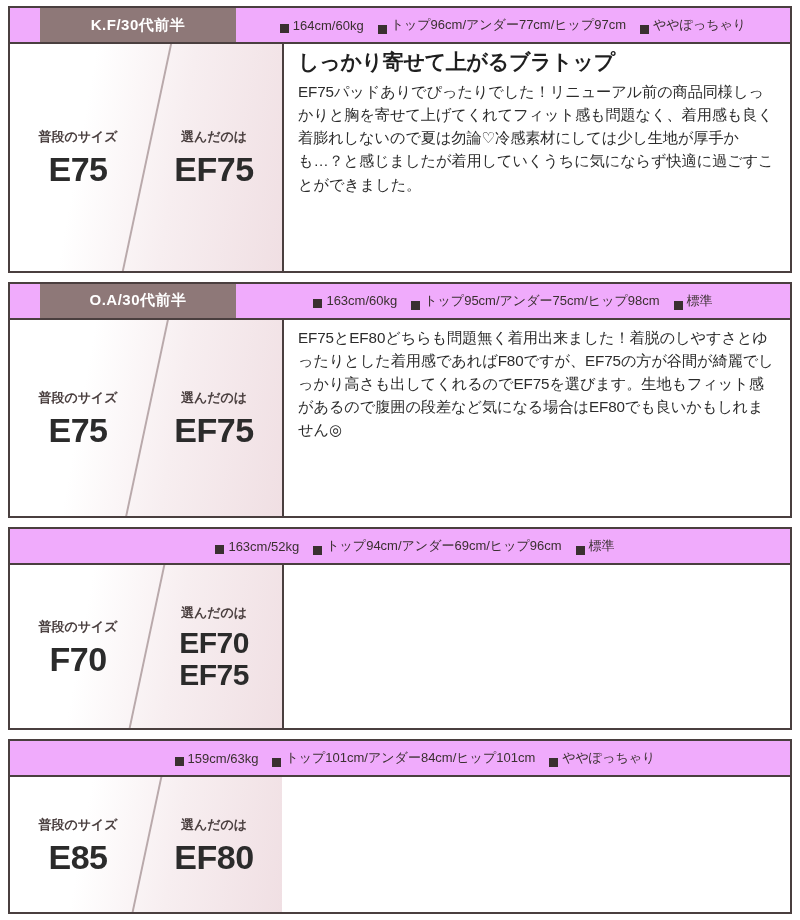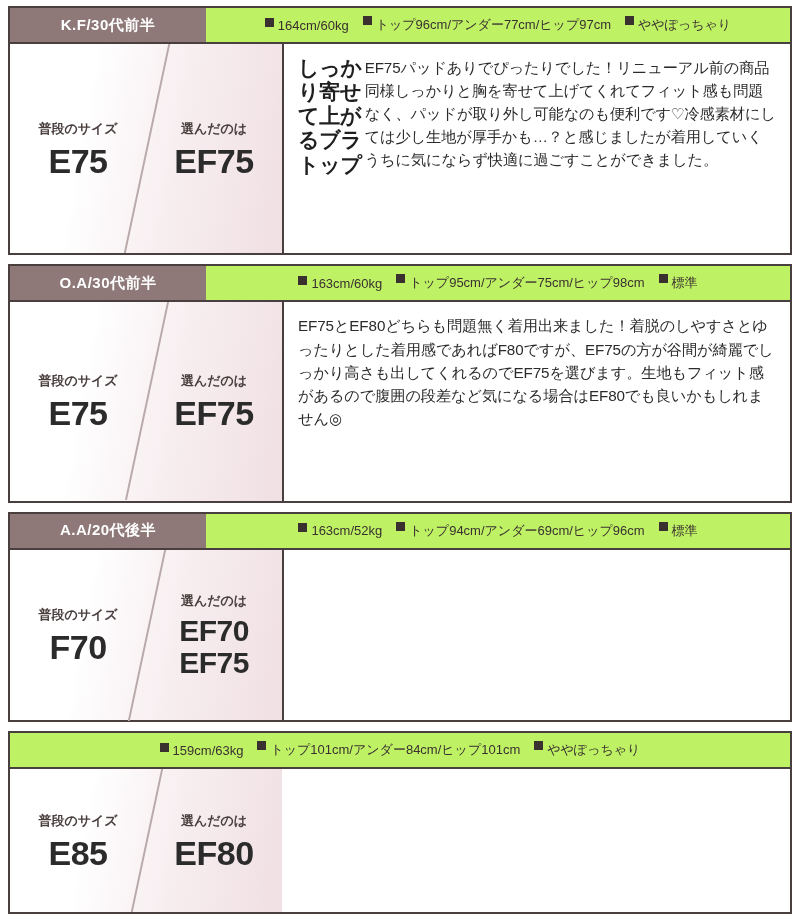--- a/index.html
+++ b/index.html
@@ -30,23 +30,24 @@
     display: flex;
     flex-direction: column;
     flex: 1 1 auto;
     min-height: 0;
   }
   
   .rev-head {
     display: flex;
     align-items: stretch;
     border-bottom: 2px solid #4a3f3f;
-    background: #bef264;
+    background: #f0abfc;
     height: 34px;
     flex: 0 0 34px;
+    padding-left: 30px;
   }
   .rev-name {
     background: #8e7878;
     color: #ffffff;
     font-size: 15px;
     font-weight: bold;
     letter-spacing: 0.5px;
     display: flex;
     align-items: center;
     justify-content: center;
@@ -59,21 +60,21 @@
     align-items: center;
     justify-content: center;
     gap: 14px;
     font-size: 13px;
     color: #3a3030;
     padding: 0 8px;
     white-space: nowrap;
   }
   .spec-item {
     display: inline-flex;
-    align-items: flex-start;
+    align-items: flex-end;
     gap: 4px;
   }
   .sq {
     display: inline-block;
     width: 9px;
     height: 9px;
     background: #3a3030;
   }
   
   .rev-body {
@@ -87,21 +88,21 @@
     display: flex;
     position: relative;
     background: linear-gradient(100deg, #ffffff 0%, #ffffff 28%, #f7eef0 60%, #f0dfe3 100%);
   }
   .size-col {
     flex: 1 1 50%;
     display: flex;
     flex-direction: column;
     align-items: center;
     justify-content: center;
-    padding: 12px 2px;
+    padding: 6px 2px;
     box-sizing: border-box;
   }
   .size-label {
     font-size: 13px;
     color: #4a3f3f;
     margin-bottom: 6px;
     font-weight: bold;
   }
   .size-value {
     font-size: 34px;
@@ -121,25 +122,25 @@
     position: absolute;
     top: 0;
     bottom: 0;
     left: 50%;
     width: 2px;
     background: #b9a9ab;
     transform: skewX(-12deg);
   }
   .content {
     flex: 1 1 auto;
-    padding: 12px 12px 10px 14px;
+    padding: 6px 12px 10px 14px;
     box-sizing: border-box;
     border-left: 2px solid #4a3f3f;
     display: flex;
-    flex-direction: row;
+    flex-direction: column;
     min-width: 0;
   }
   .c-title {
     font-size: 21px;
     font-weight: bold;
     color: #1f1f1f;
     line-height: 1.15;
     margin-bottom: 6px;
     letter-spacing: -0.3px;
   }
@@ -180,21 +181,21 @@
           <div class="size-label">普段のサイズ</div>
           <div class="size-value">E75</div>
         </div>
         <div class="size-col">
           <div class="size-label">選んだのは</div>
           <div class="size-value">EF75</div>
         </div>
       </div>
       <div class="content">
         <div class="c-title">しっかり寄せて上がるブラトップ</div>
-        <div class="c-text">EF75パッドありでぴったりでした！リニューアル前の商品同様しっかりと胸を寄せて上げてくれてフィット感も問題なく、パッドが取り外し可能なのも便利です♡冷感素材にしては少し生地が厚手かも…？と感じましたが着用していくうちに気にならず快適に過ごすことができました。</div>
+        <div class="c-text">EF75パッドありでぴったりでした！リニューアル前の商品同様しっかりと胸を寄せて上げてくれてフィット感も問題なく、着用感も良く着膨れしないので夏は勿論♡冷感素材にしては少し生地が厚手かも…？と感じましたが着用していくうちに気にならず快適に過ごすことができました。</div>
       </div>
     </div>
   </div>
 
   <div class="review">
     <div class="rev-head">
       <div class="rev-name">O.A/30代前半</div>
       <div class="rev-spec">
         <span class="spec-item">
             <i class="sq"></i>
@@ -223,21 +224,20 @@
         </div>
       </div>
       <div class="content">
         <div class="c-text">EF75とEF80どちらも問題無く着用出来ました！着脱のしやすさとゆったりとした着用感であればF80ですが、EF75の方が谷間が綺麗でしっかり高さも出してくれるのでEF75を選びます。生地もフィット感があるので腹囲の段差など気になる場合はEF80でも良いかもしれません◎</div>
       </div>
     </div>
   </div>
 
   <div class="review">
     <div class="rev-head">
-      <div class="rev-name">A.A/20代後半</div>
       <div class="rev-spec">
         <span class="spec-item">
             <i class="sq"></i>
             <span>163cm/52kg</span>
           </span>
         <span class="spec-item">
             <i class="sq"></i>
             <span>トップ94cm/アンダー69cm/ヒップ96cm</span>
           </span>
         <span class="spec-item">

